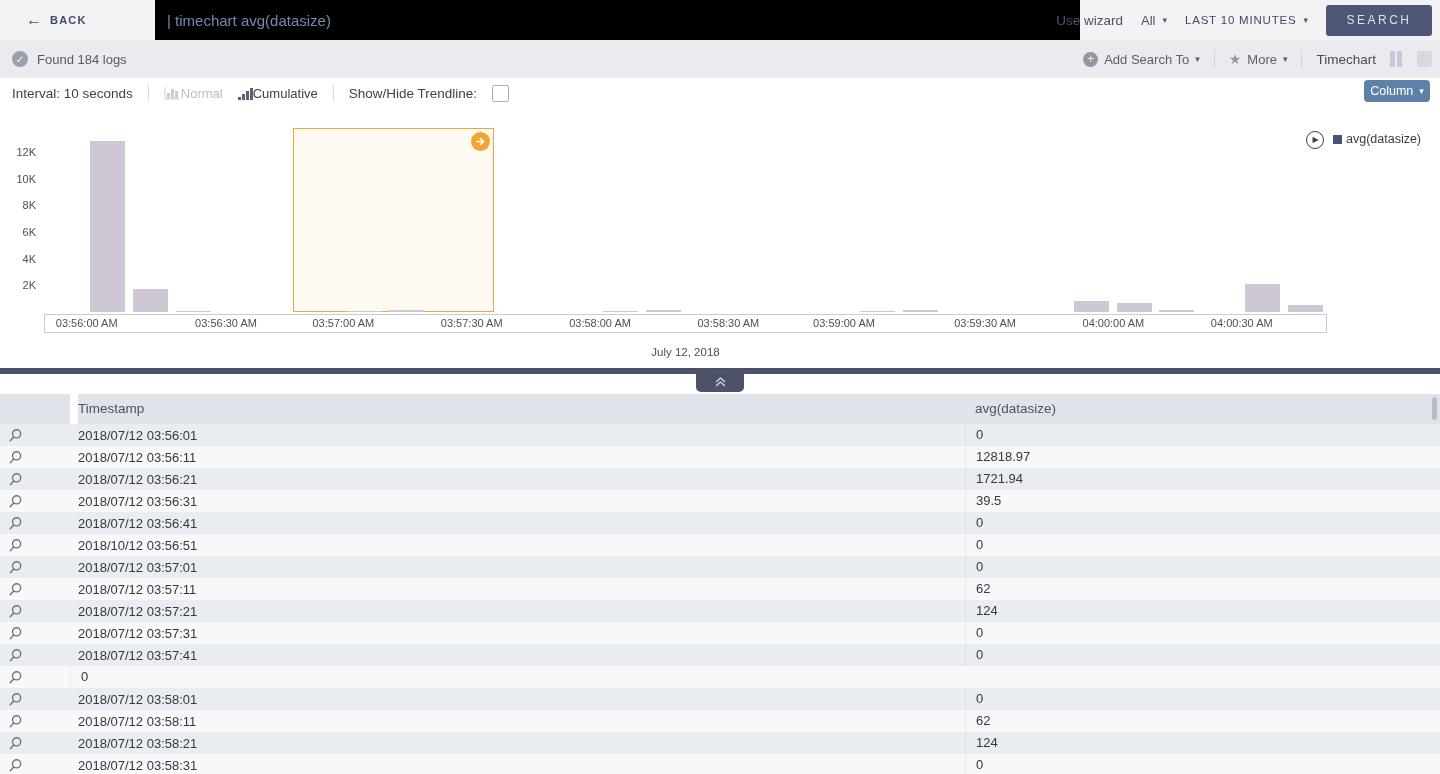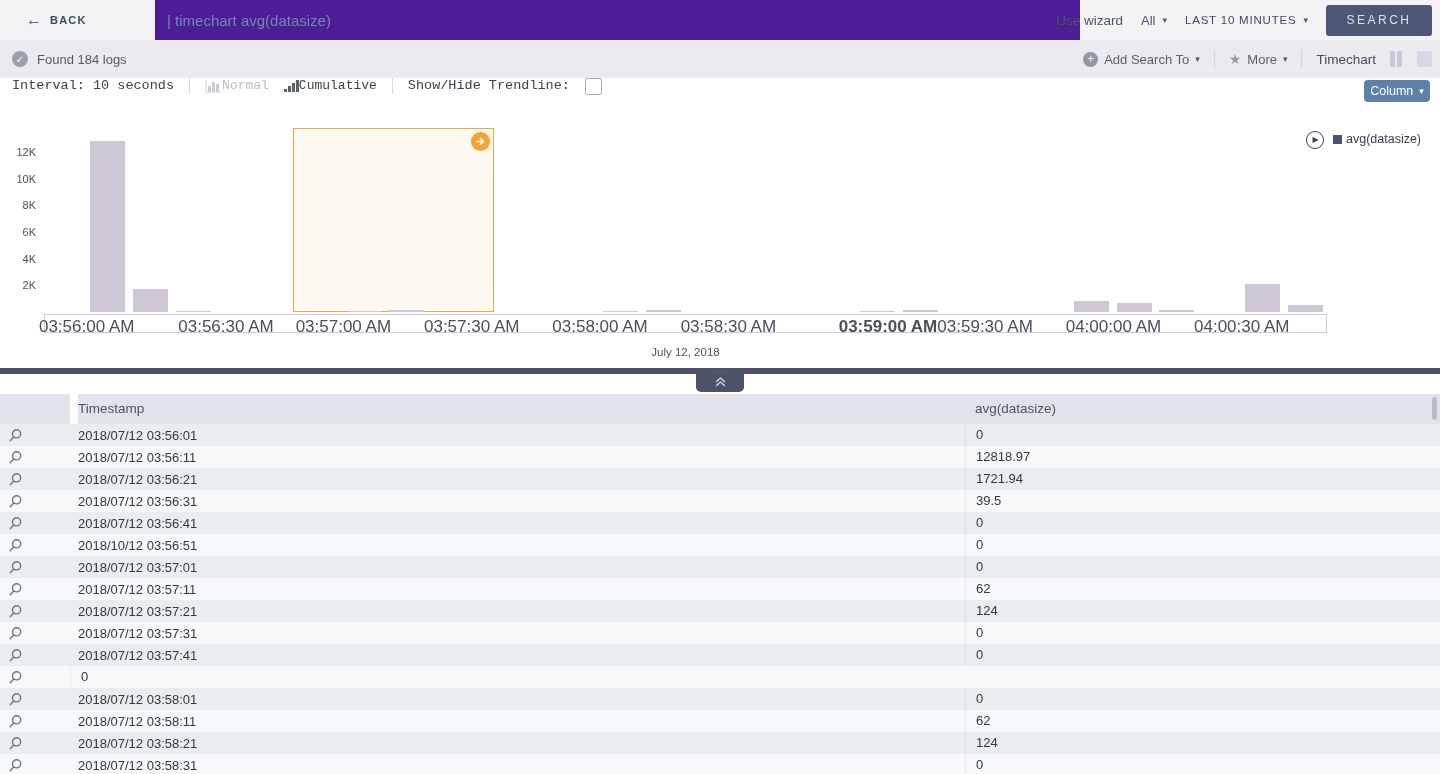--- a/index.html
+++ b/index.html
@@ -5,21 +5,21 @@
   html,body{margin:0;padding:0;}
   body{position:relative;width:1440px;height:774px;overflow:hidden;background:#ffffff;
        font-family:"Liberation Sans",sans-serif;-webkit-font-smoothing:antialiased;}
   .abs{position:absolute;}
 
   
   .topbar{left:0;top:0;width:1440px;height:40px;background:#f3f3f6;}
   .back-btn{position:absolute;left:26px;top:0;height:40px;display:flex;align-items:center;gap:8px;cursor:pointer;}
   .back-arrow{font-size:16px;color:#3e4a66;line-height:1;}
   .back-label{font-size:11px;font-weight:700;letter-spacing:1.2px;color:#3e4a66;}
-  .query-input{position:absolute;left:155px;top:0;width:925px;height:40px;background:#4c1d95;border:none;outline:none;
+  .query-input{position:absolute;left:155px;top:0;width:925px;height:40px;background:#000000;border:none;outline:none;
                padding:0 12px;font-size:15px;color:#7289b2;font-family:"Liberation Sans",sans-serif;box-sizing:border-box;}
   .topbar-right{position:absolute;right:8px;top:0;height:40px;display:flex;align-items:center;gap:18px;}
   .use-wizard{font-size:13.5px;color:#4a5470;cursor:pointer;margin-left:8px;}
   .dd{display:flex;align-items:center;gap:7px;cursor:pointer;}
   .scope-label{font-size:13px;color:#4a5470;}
   .range-label{font-size:11.5px;letter-spacing:0.8px;color:#3f4a63;}
   .caret{font-size:9px;color:#525a6e;line-height:1;}
   .search-btn{width:106px;height:31px;background:#4d5674;border-radius:3px;color:#dce0ee;font-size:12px;
               letter-spacing:2.5px;display:flex;align-items:center;justify-content:center;cursor:pointer;}
 
@@ -34,43 +34,43 @@
                text-align:center;}
   .sb-item{display:flex;align-items:center;gap:6px;cursor:pointer;font-size:13px;color:#5a5f6a;}
   .star-icon{font-size:14px;color:#959aa6;line-height:1;}
   .vdiv{width:1px;height:18px;background:#d3d5db;}
   .view-label{font-size:13.5px;color:#454b5c;}
   .vicon1{width:13px;height:16px;display:flex;gap:2px;cursor:pointer;}
   .vicon1 span{width:5px;height:16px;background:#c7c9db;border-radius:1px;}
   .vicon2{width:15px;height:16px;background:#d6d8e3;border-radius:2px;cursor:pointer;}
 
   
-  .controls{left:0;top:78px;width:1440px;height:30px;background:#ffffff;display:flex;align-items:flex-start;
-            padding-left:12px;box-sizing:border-box;gap:15px;font-family:Liberation Mono, monospace;}
+  .controls{left:0;top:78px;width:1440px;height:30px;background:#ffffff;display:flex;align-items:center;
+            padding-left:12px;box-sizing:border-box;gap:15px;}
   .ctl-label{font-size:13.5px;color:#3c414e;}
   .ctl-muted{font-size:13px;color:#b9bec8;}
   .ctl-dark{font-size:13px;color:#3c414e;}
   .ctl-group{display:flex;align-items:center;gap:0;cursor:pointer;}
   .cdiv{width:1px;height:16px;background:#d8dade;}
   .checkbox{width:15px;height:15px;border:1px solid #a9b0bd;border-radius:2px;background:#ffffff;cursor:pointer;}
   .column-btn{position:absolute;left:1364px;top:80px;width:66px;height:22px;background:#5e81a9;border-radius:4px;
               color:#ffffff;font-size:12.5px;display:flex;align-items:center;justify-content:center;gap:6px;cursor:pointer;}
   .column-btn .caret{color:#ffffff;}
 
   
   #yaxis{left:0;top:128px;width:36px;height:184px;}
   .ytick{position:absolute;right:0;width:36px;text-align:right;font-size:11px;color:#4a4f5a;}
   #plot{left:44px;top:128px;width:1283px;height:184px;overflow:hidden;}
   .bar{position:absolute;bottom:0;background:#cfc8d4;}
   .selection{position:absolute;left:249px;top:0;width:199px;height:182px;border:1.5px solid #f2a53c;
              background:rgba(242,165,60,0.07);cursor:move;}
   .sel-arrow{position:absolute;right:3px;top:3px;width:19px;height:19px;border-radius:50%;background:#f3a435;
              display:flex;align-items:center;justify-content:center;cursor:pointer;}
   #xaxis{left:44px;top:314px;width:1283px;height:19px;border:1px solid #c8ccd5;box-sizing:border-box;background:#ffffff;}
-  .xtick{position:absolute;top:2px;transform:translateX(-50%);font-size:17px;color:#4a4f5a;white-space:nowrap;}
+  .xtick{position:absolute;top:2px;transform:translateX(-50%);font-size:11px;color:#4a4f5a;white-space:nowrap;}
   .date-label{left:44px;top:346px;width:1283px;text-align:center;font-size:11.5px;color:#4b505c;}
   .play-btn{left:1306px;top:131px;width:18px;height:18px;border:1.5px solid #3a4050;border-radius:50%;box-sizing:border-box;
             display:flex;align-items:center;justify-content:center;cursor:pointer;}
   .play-glyph{font-size:8px;color:#3a4050;margin-left:1px;line-height:1;}
   .legend{left:1333px;top:132px;display:flex;align-items:center;gap:4px;}
   .legend-swatch{width:9px;height:9px;background:#4a5272;}
   .legend-label{font-size:12.5px;color:#383d49;}
 
   
   .divider-bar{left:0;top:368px;width:1440px;height:6px;background:#4b5269;}
@@ -205,21 +205,21 @@
     <div class="bar" style="left: 1201.04px; width: 35px; height: 28px; background: rgb(207, 200, 212);"></div>
     <div class="bar" style="left: 1243.82px; width: 35px; height: 6.66667px; background: rgb(207, 200, 212);"></div>
   </div>
 <div class="abs" id="xaxis">
     <span class="xtick" style="left: 41.7px;">03:56:00 AM</span>
     <span class="xtick" style="left: 181px;">03:56:30 AM</span>
     <span class="xtick" style="left: 298.38px;">03:57:00 AM</span>
     <span class="xtick" style="left: 426.72px;">03:57:30 AM</span>
     <span class="xtick" style="left: 555.06px;">03:58:00 AM</span>
     <span class="xtick" style="left: 683.4px;">03:58:30 AM</span>
-    <span class="xtick" style="left: 843px; font-weight: bold;">03:59:00 AM</span>
+    <span class="xtick" style="left: 799px;">03:59:00 AM</span>
     <span class="xtick" style="left: 940.08px;">03:59:30 AM</span>
     <span class="xtick" style="left: 1068.42px;">04:00:00 AM</span>
     <span class="xtick" style="left: 1196.76px;">04:00:30 AM</span>
   </div>
 <div class="abs date-label">July 12, 2018</div>
 <div class="abs play-btn">
   <span class="play-glyph">▶</span>
 </div>
 <div class="abs legend">
   <span class="legend-swatch"></span>

